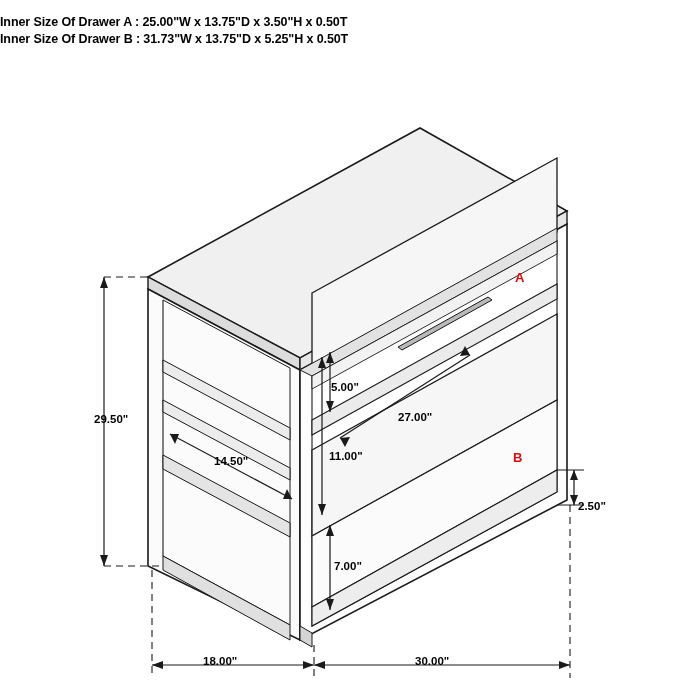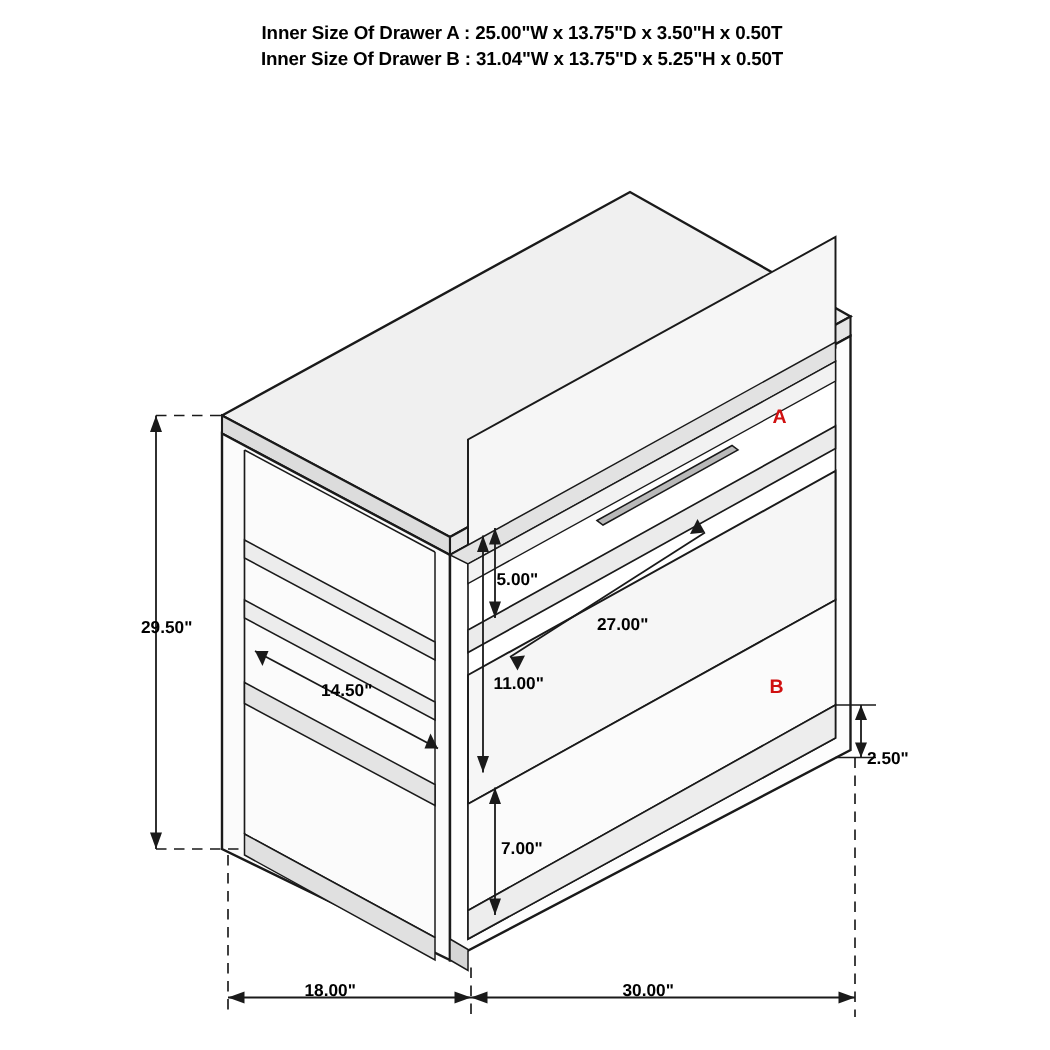--- a/index.html
+++ b/index.html
@@ -13,21 +13,20 @@
     height: 700px;
     background: #ffffff;
     font-family: "Liberation Sans", sans-serif;
     overflow: hidden;
   }
   #header {
     position: absolute;
     top: 14px;
     left: 0;
     width: 696px;
-    text-align: center;
   }
   #header .line {
     font-size: 12.5px;
     font-weight: bold;
     color: #000000;
     line-height: 17px;
     letter-spacing: -0.1px;
   }
   #diagram {
     position: absolute;
@@ -49,21 +48,21 @@
     white-space: nowrap;
   }
 </style>
 </head>
 <body>
 
 <div id="page">
 
   <div id="header">
     <div class="line">Inner Size Of Drawer A : 25.00"W x 13.75"D x 3.50"H x 0.50T</div>
-    <div class="line">Inner Size Of Drawer B : 31.04"W x 13.75"D x 5.25"H x 0.50T</div>
+    <div class="line">Inner Size Of Drawer B : 31.73"W x 13.75"D x 5.25"H x 0.50T</div>
   </div>
 
   <svg id="diagram" width="700" height="700" viewBox="0 0 700 700">
 
     <polygon points="148,277 420,128 567,211 300,358" fill="#f0f0f0" stroke="#1a1a1a" stroke-width="1.6"></polygon>
 
     <polygon points="148,277 300,358 300,370 148,289" fill="#dcdcdc" stroke="#1a1a1a" stroke-width="1.4"></polygon>
     <polygon points="300,358 567,211 567,224 300,370" fill="#e6e6e6" stroke="#1a1a1a" stroke-width="1.4"></polygon>
 
     <polygon points="148,289 300,370 300,640 148,566" fill="#fbfbfb" stroke="#1a1a1a" stroke-width="1.6"></polygon>

